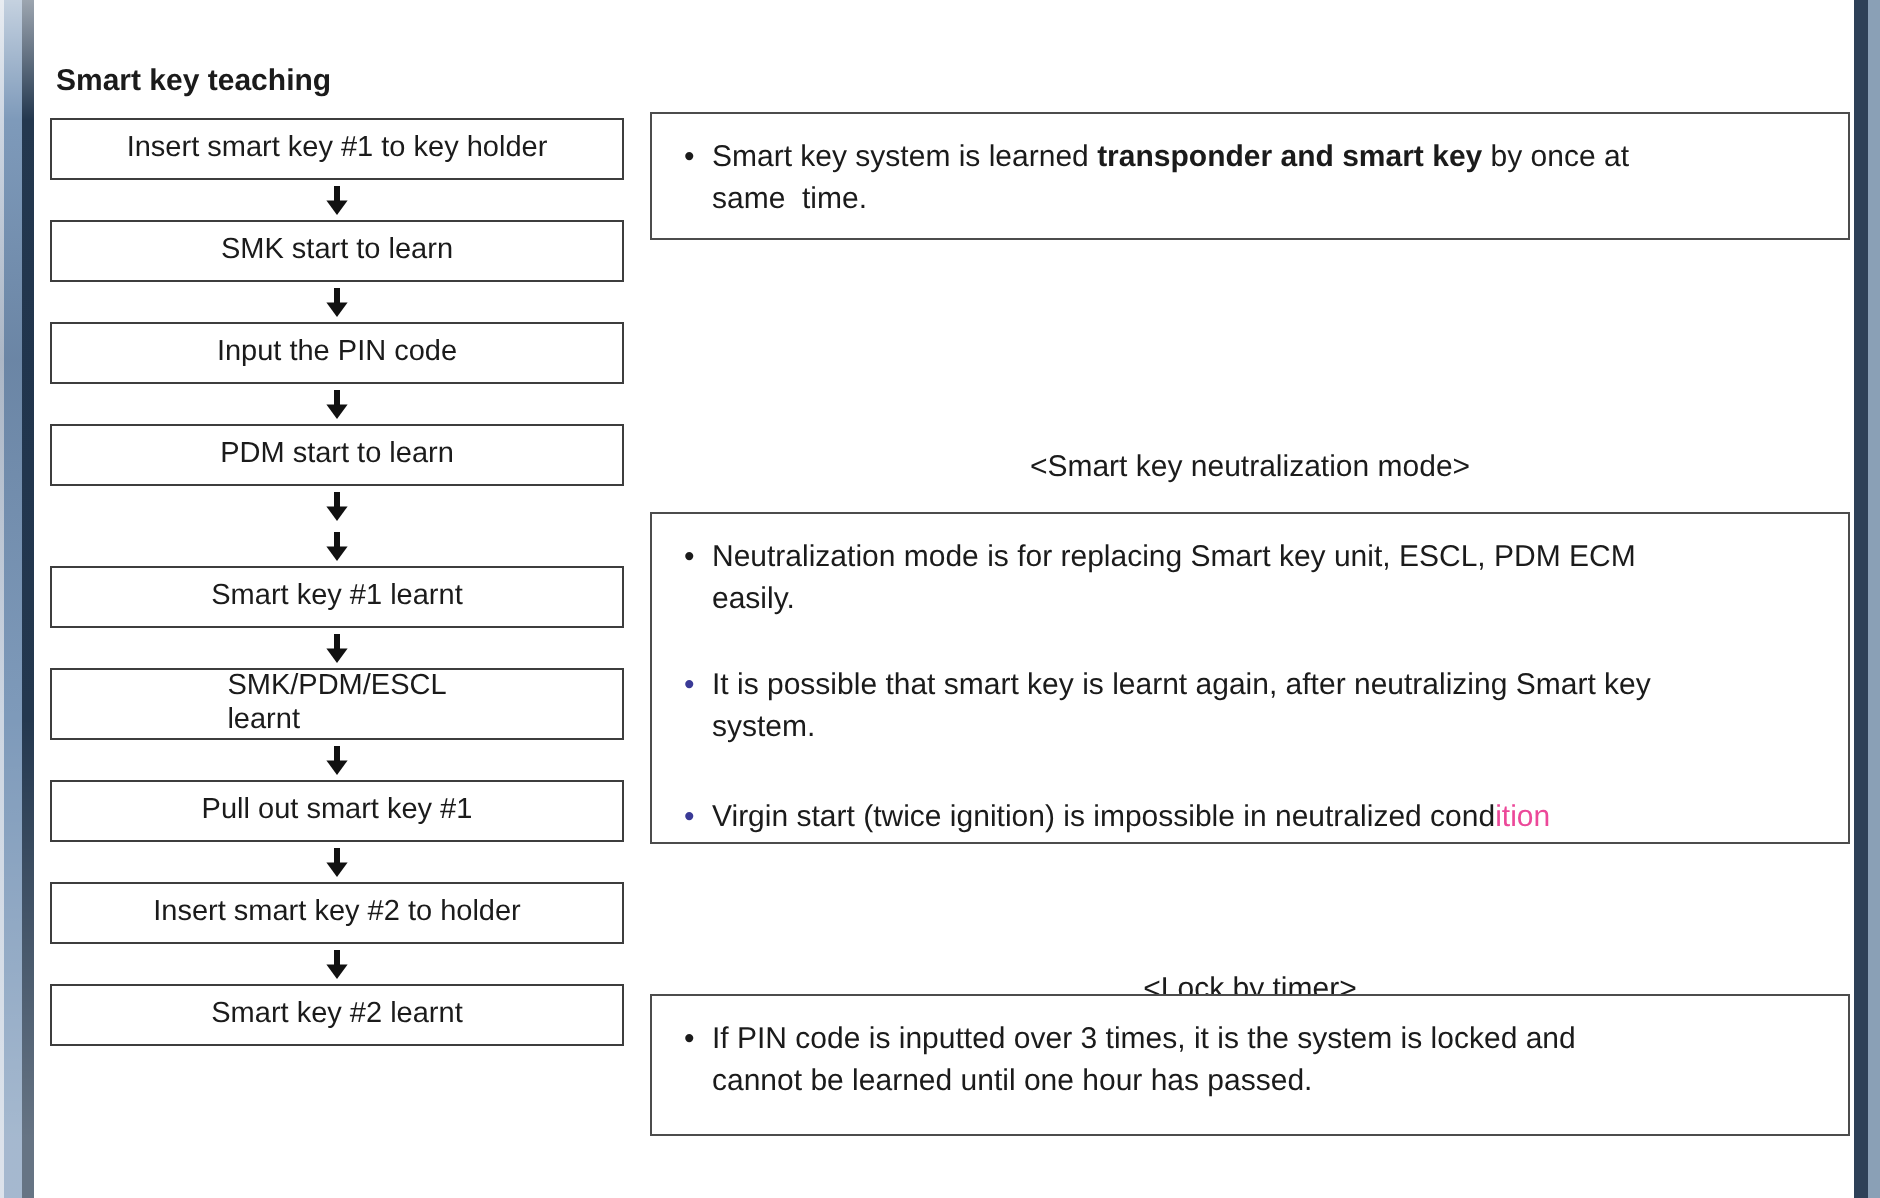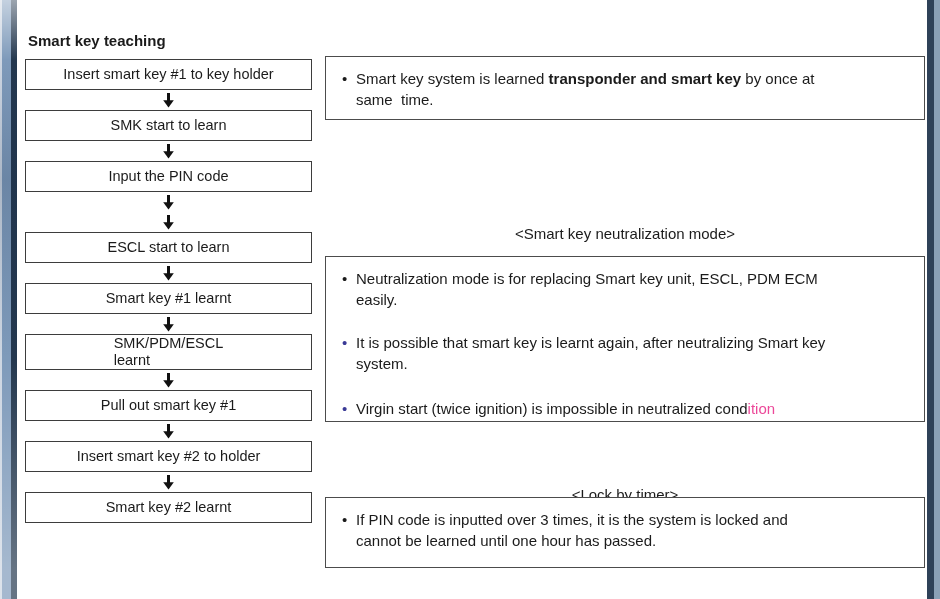--- a/index.html
+++ b/index.html
@@ -82,28 +82,28 @@
     </div>
 
   <div class="fc-box">Input the PIN code</div>
   <div class="fc-arrow">
       <svg width="13" height="15" viewBox="0 0 13 15">
         <path d="M6.5 0 V8" stroke="#111" stroke-width="3"></path>
         <polygon points="1.2,7.2 11.8,7.2 6.5,14.5" fill="#111"></polygon>
       </svg>
     </div>
 
+  <div class="fc-box">PDM start to learn</div>
   <div class="fc-arrow">
       <svg width="13" height="15" viewBox="0 0 13 15">
         <path d="M6.5 0 V8" stroke="#111" stroke-width="3"></path>
         <polygon points="1.2,7.2 11.8,7.2 6.5,14.5" fill="#111"></polygon>
       </svg>
     </div>
 
-  <div class="fc-box">ESCL start to learn</div>
   <div class="fc-arrow">
       <svg width="13" height="15" viewBox="0 0 13 15">
         <path d="M6.5 0 V8" stroke="#111" stroke-width="3"></path>
         <polygon points="1.2,7.2 11.8,7.2 6.5,14.5" fill="#111"></polygon>
       </svg>
     </div>
 
   <div class="fc-box">Smart key #1 learnt</div>
   <div class="fc-arrow">
       <svg width="13" height="15" viewBox="0 0 13 15">

